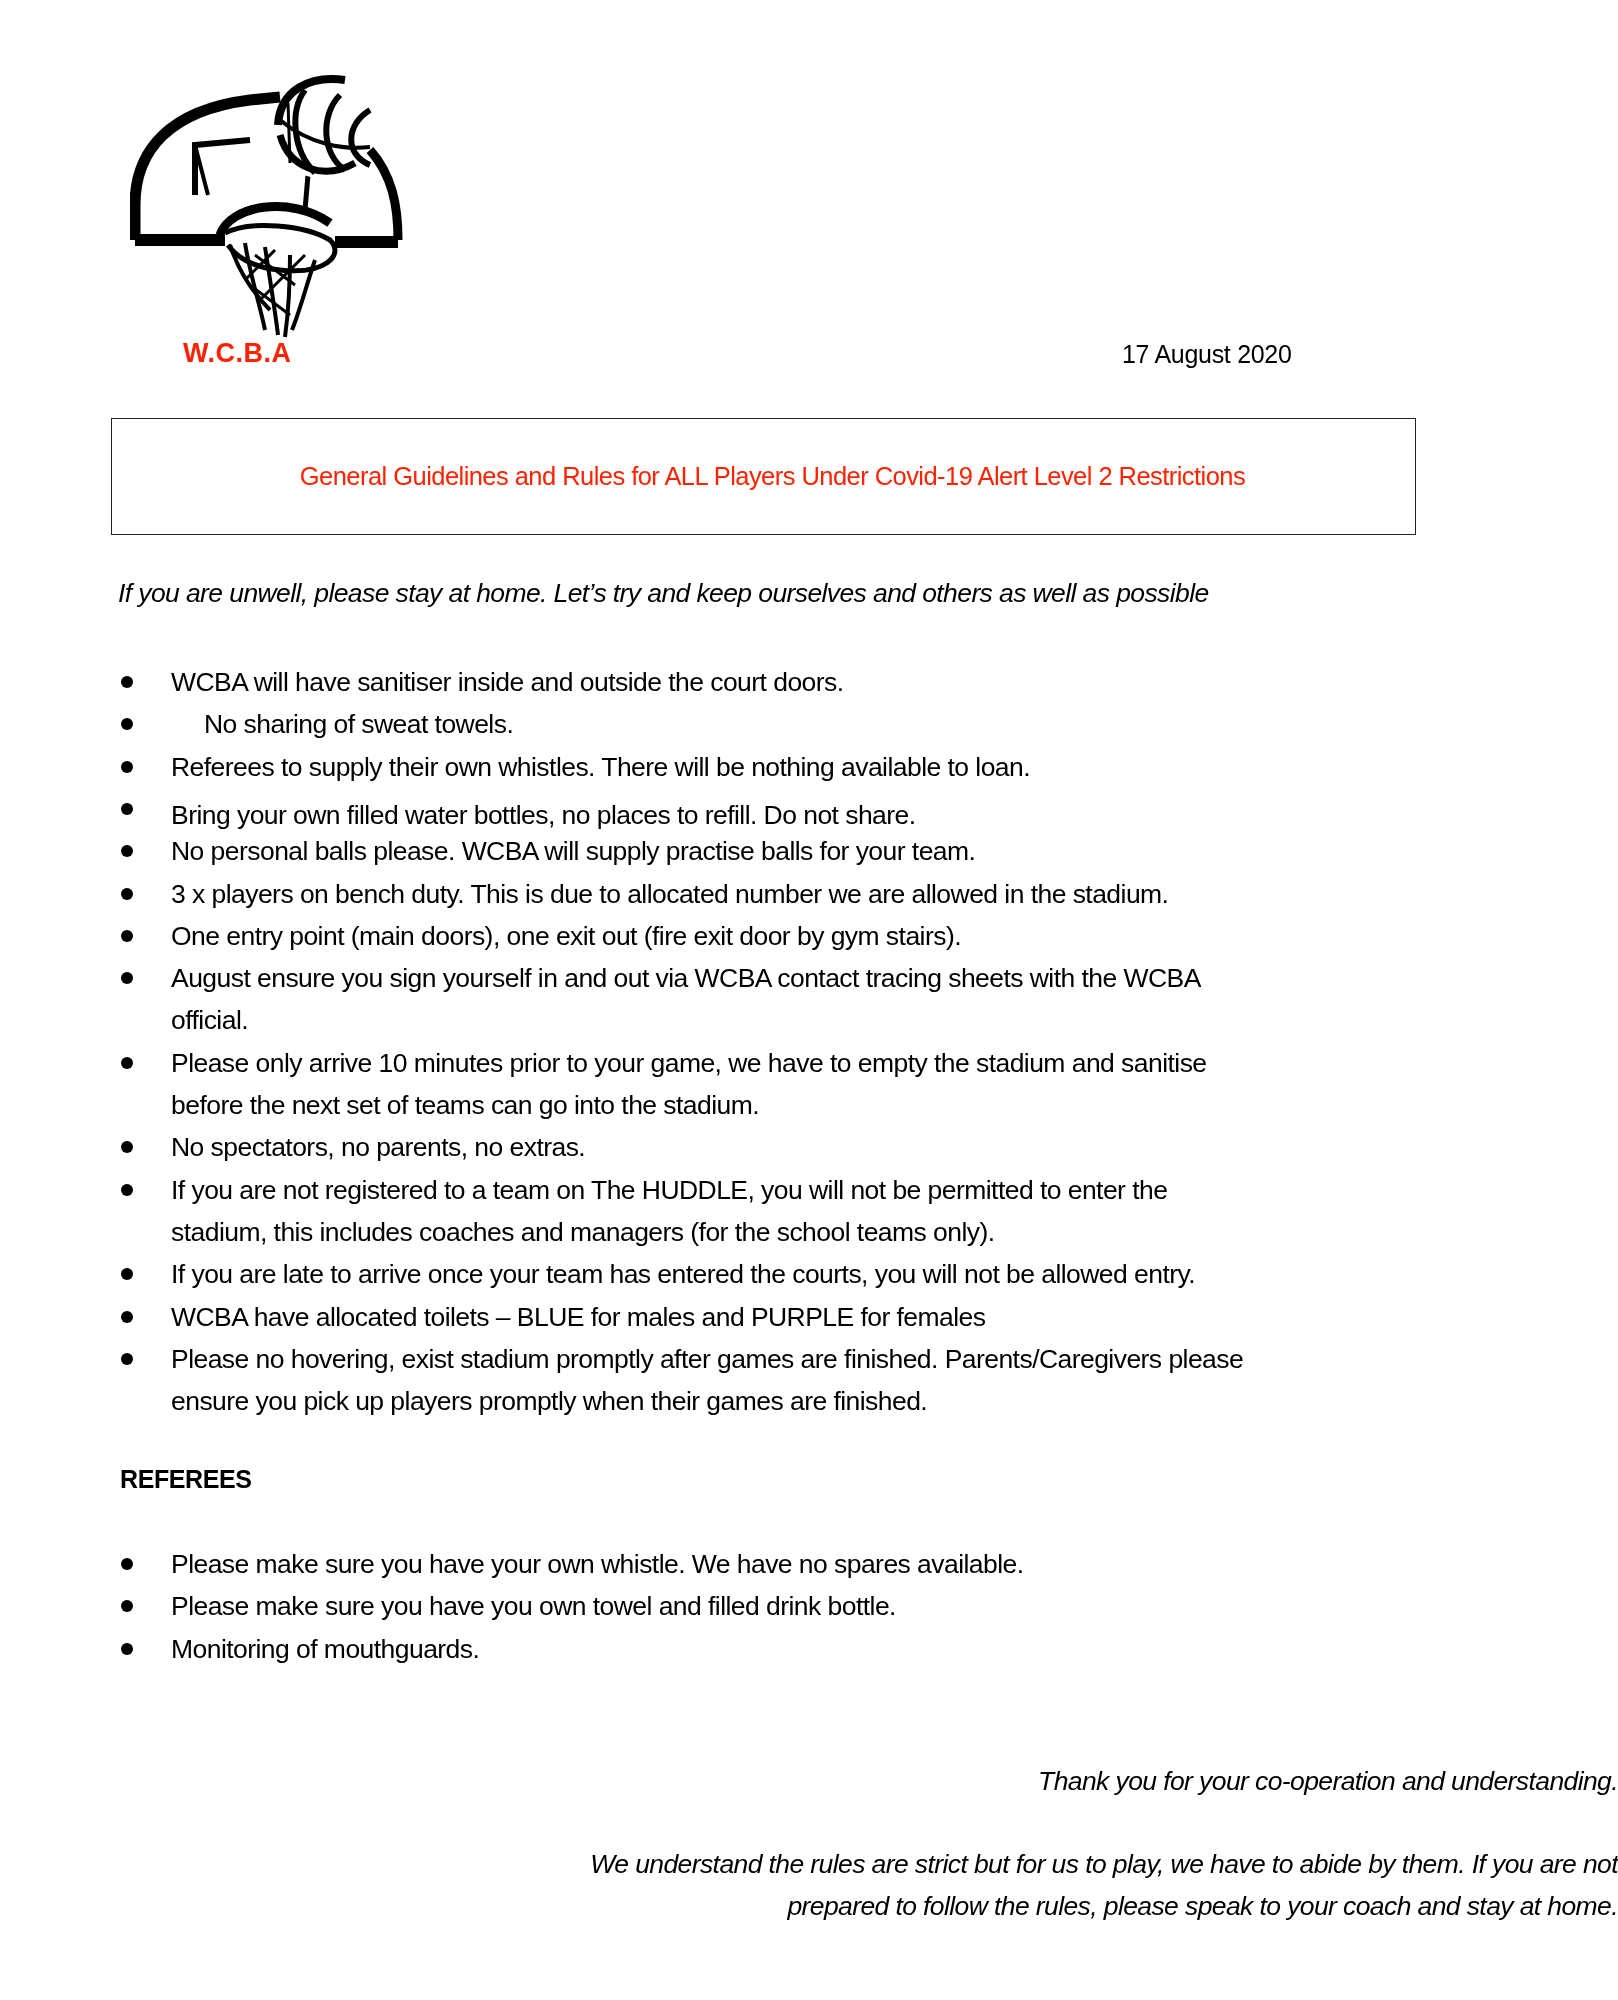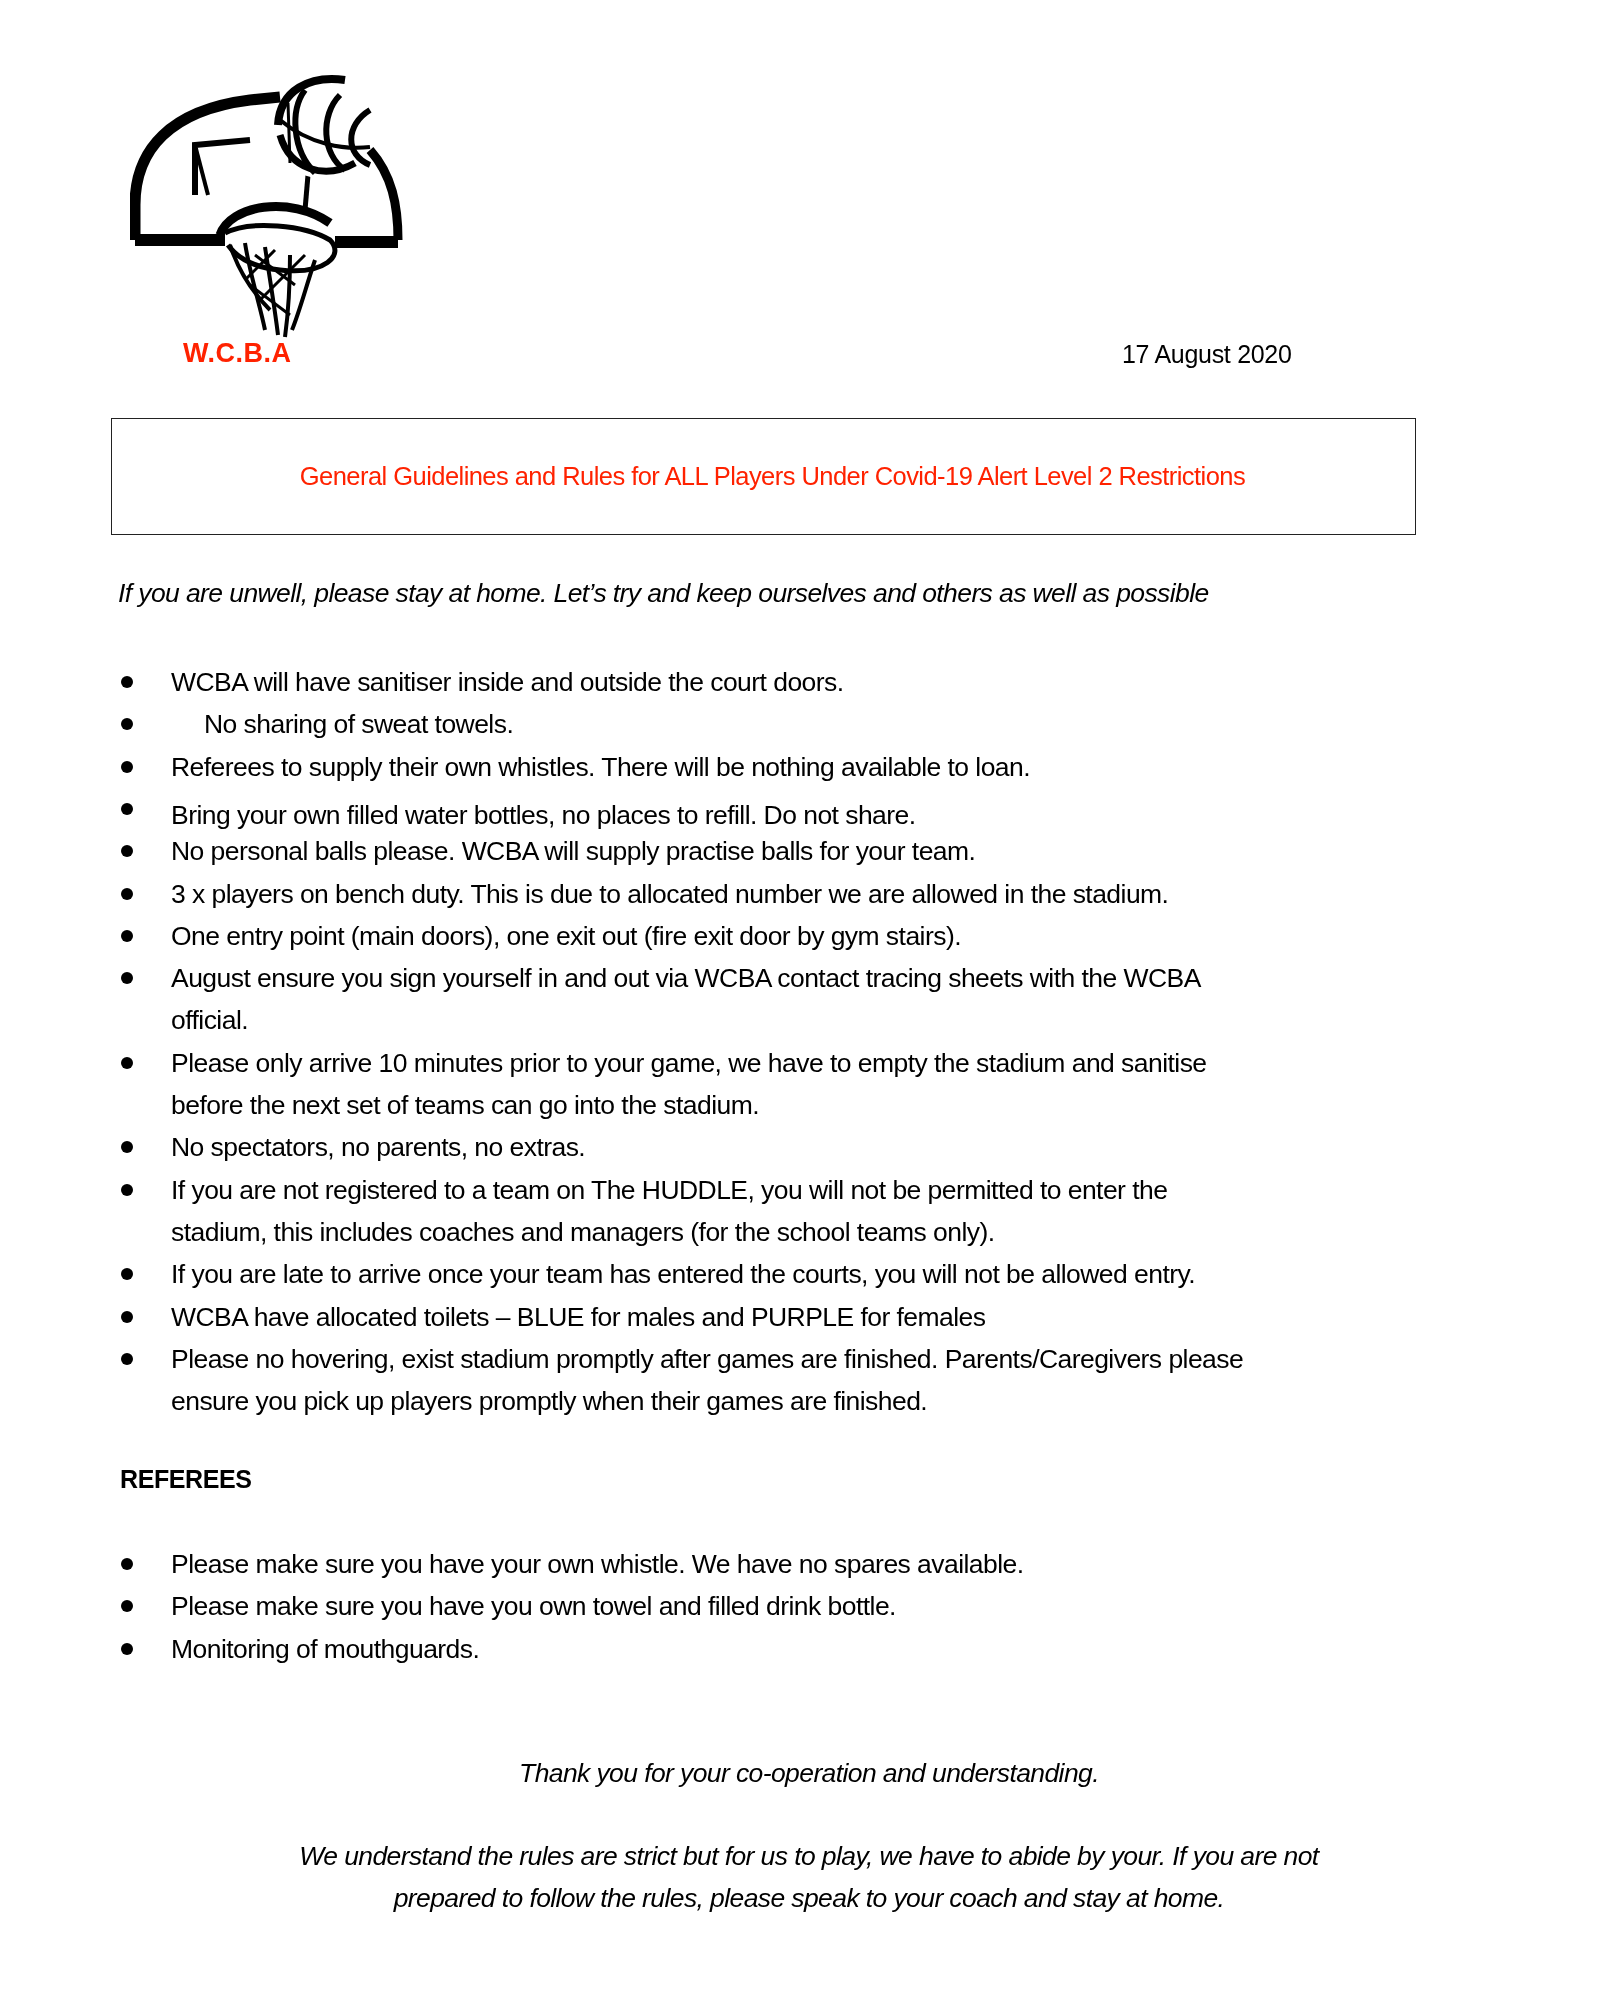--- a/index.html
+++ b/index.html
@@ -40,22 +40,22 @@
   }
   .bullet {
     position: absolute; left: 121px; width: 12px; height: 12px; border-radius: 50%;
     background: #000;
   }
   .heading {
     left: 120px; top: 1459px; font-weight: bold; font-size: 25px; line-height: 40px;
     letter-spacing: -0.4px; white-space: nowrap;
   }
   .closing {
-    left: 0; width: 1618px; text-align: center; font-style: italic; font-size: 26.5px;
-    line-height: 42px; white-space: nowrap; letter-spacing: -0.6px;
+    left: 0; width: 1618px; text-align: right; font-style: italic; font-size: 26.5px;
+    line-height: 42px; white-space: nowrap; letter-spacing: -0.6px; margin-top: 8px;
   }
 </style>
 </head>
 <body>
 
 <div class="abs logo">
   <svg width="280" height="290" viewBox="0 0 280 290">
 
     <path d="M5 185 L5 150 C5 95 40 55 120 45 L150 42" fill="none" stroke="#000" stroke-width="11" stroke-linecap="butt"></path>
     <path d="M5 185 L95 185" fill="none" stroke="#000" stroke-width="12"></path>
@@ -139,14 +139,14 @@
 <div class="abs list" id="ref-list">
     <div class="bullet" style="top: 1558px;"></div>
     <div class="line" style="top: 1543px;">Please make sure you have your own whistle. We have no spares available.</div>
     <div class="bullet" style="top: 1600.3px;"></div>
     <div class="line" style="top: 1585.3px;">Please make sure you have you own towel and filled drink bottle.</div>
     <div class="bullet" style="top: 1642.6px;"></div>
     <div class="line" style="top: 1627.6px;">Monitoring of mouthguards.</div>
   </div>
 
 <div class="abs closing" style="top:1752px;">Thank you for your co-operation and understanding.</div>
-<div class="abs closing" style="top:1835px;">We understand the rules are strict but for us to play, we have to abide by your.  If you are not</div>
+<div class="abs closing" style="top:1835px;">We understand the rules are strict but for us to play, we have to abide by them.  If you are not</div>
 <div class="abs closing" style="top:1877px;">prepared to follow the rules, please speak to your coach and stay at home.</div>
 
 </body></html>

